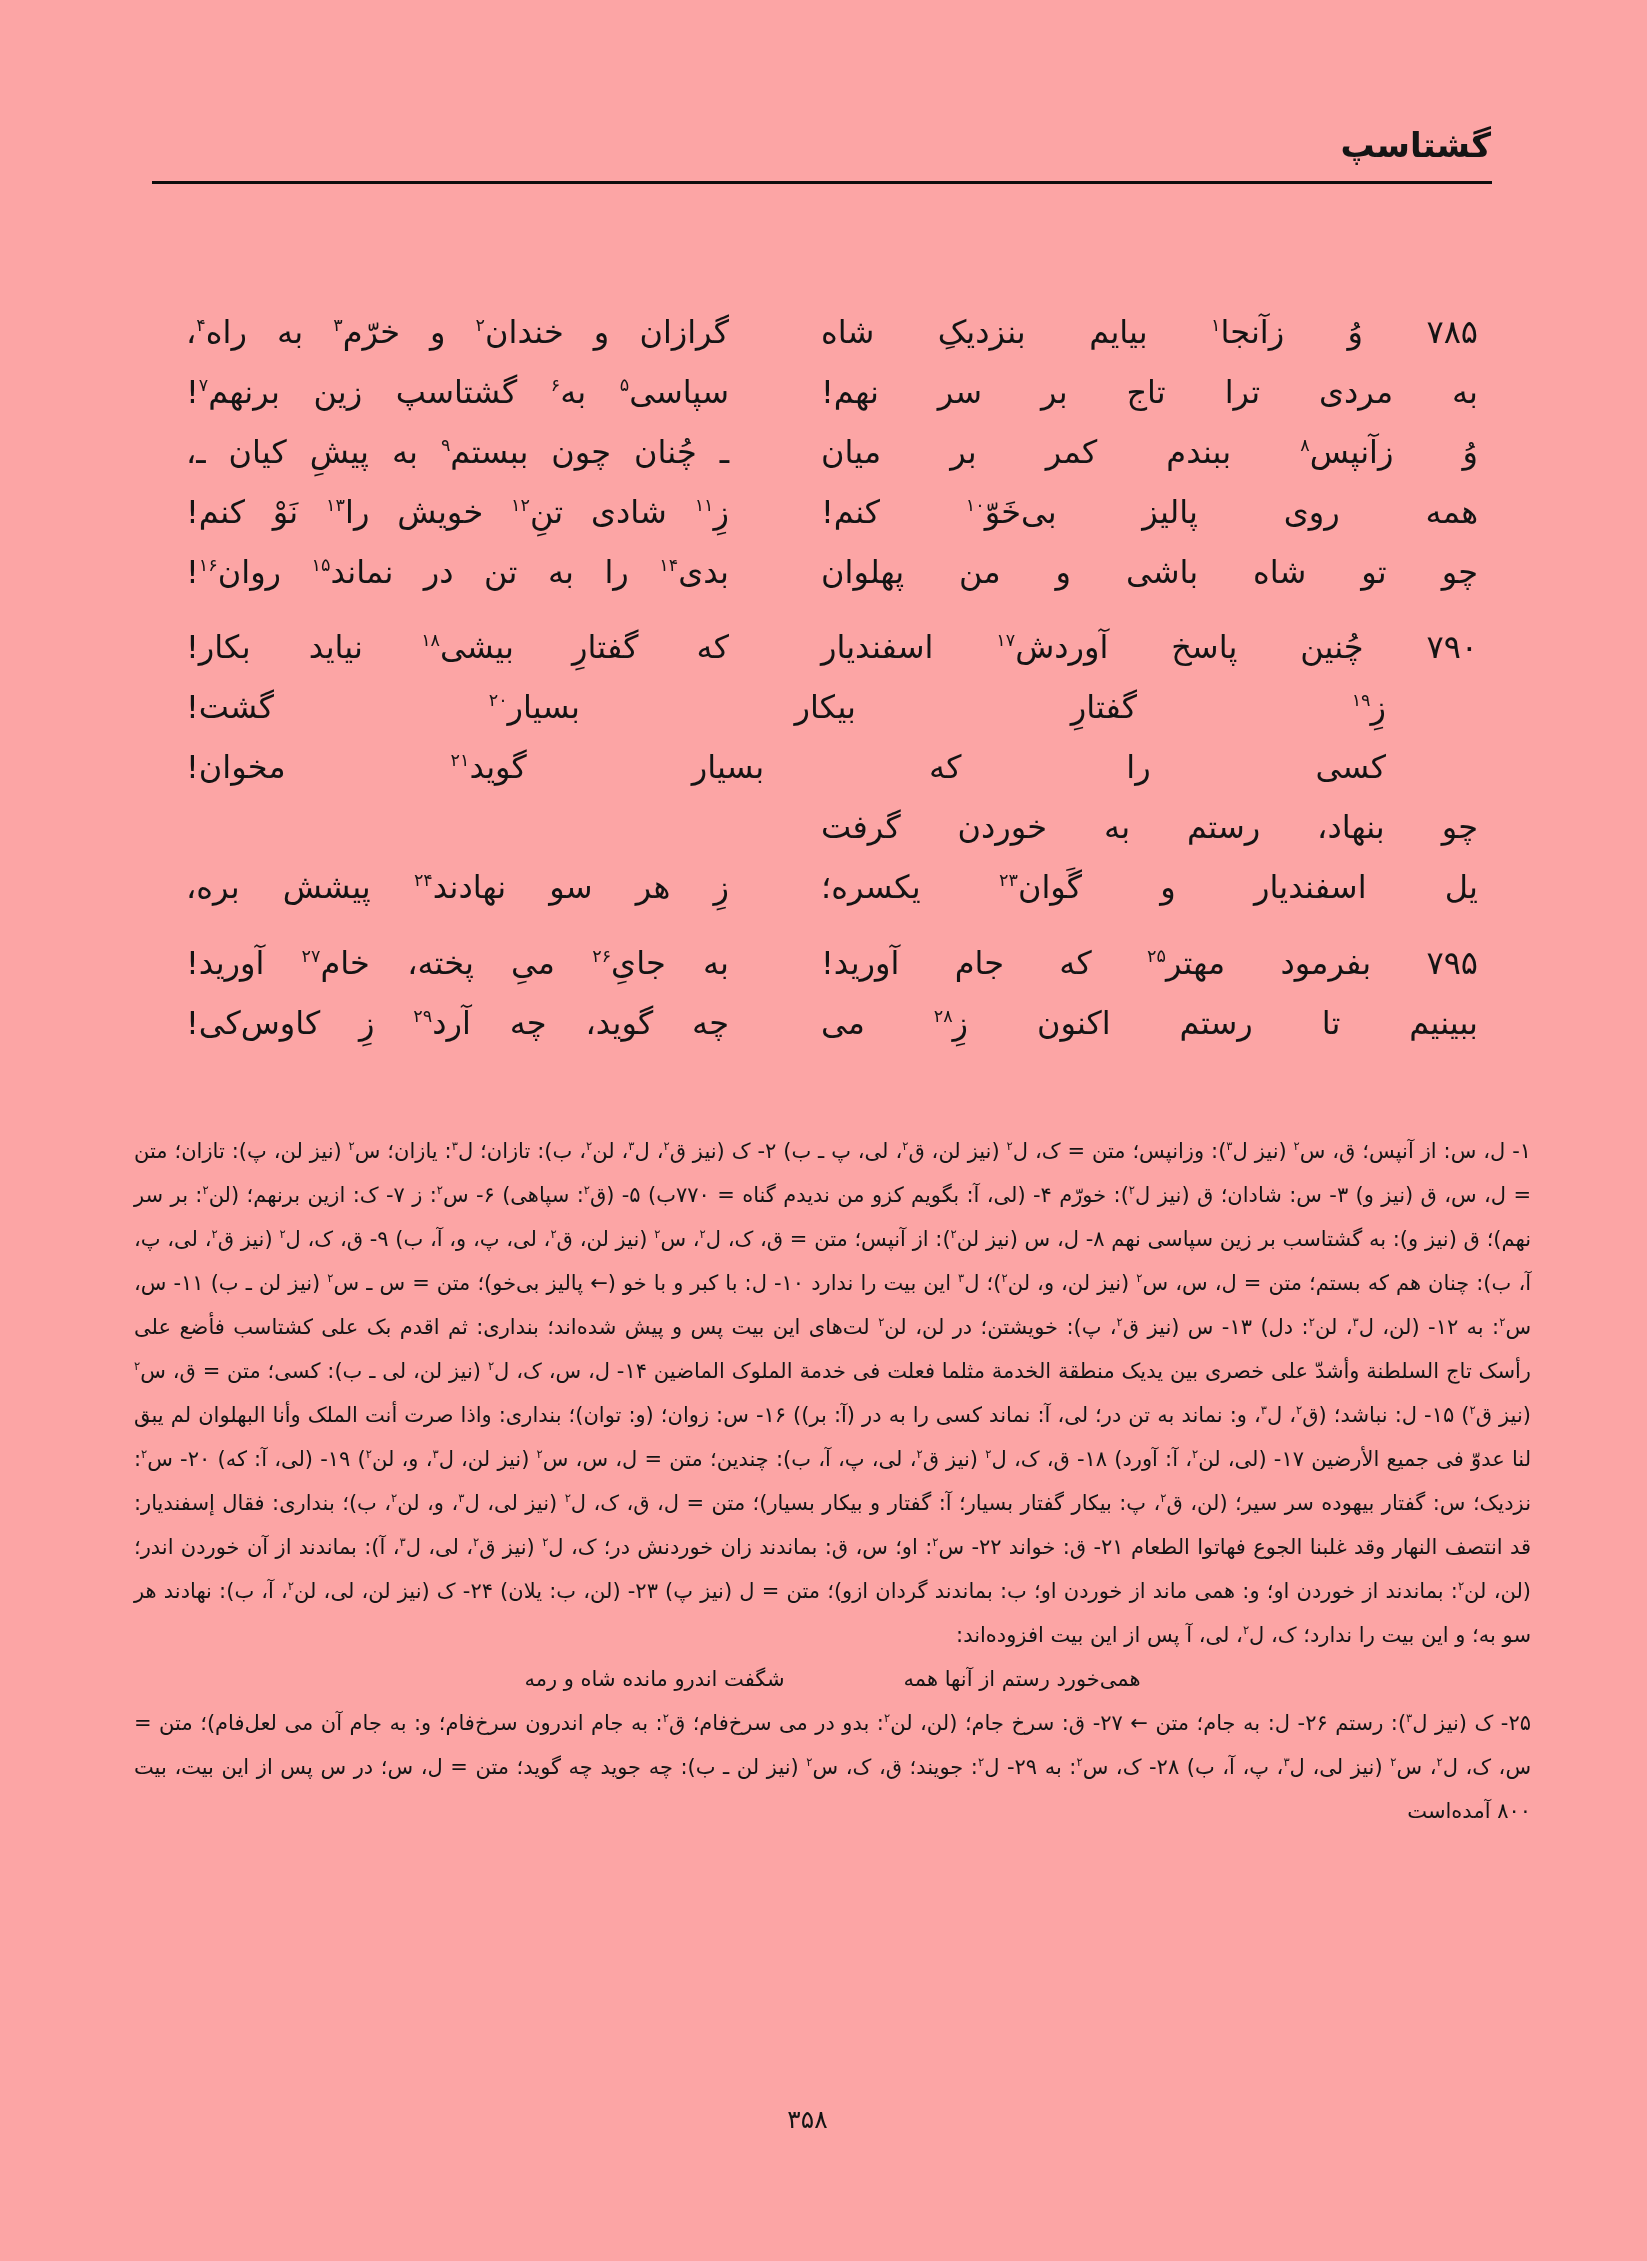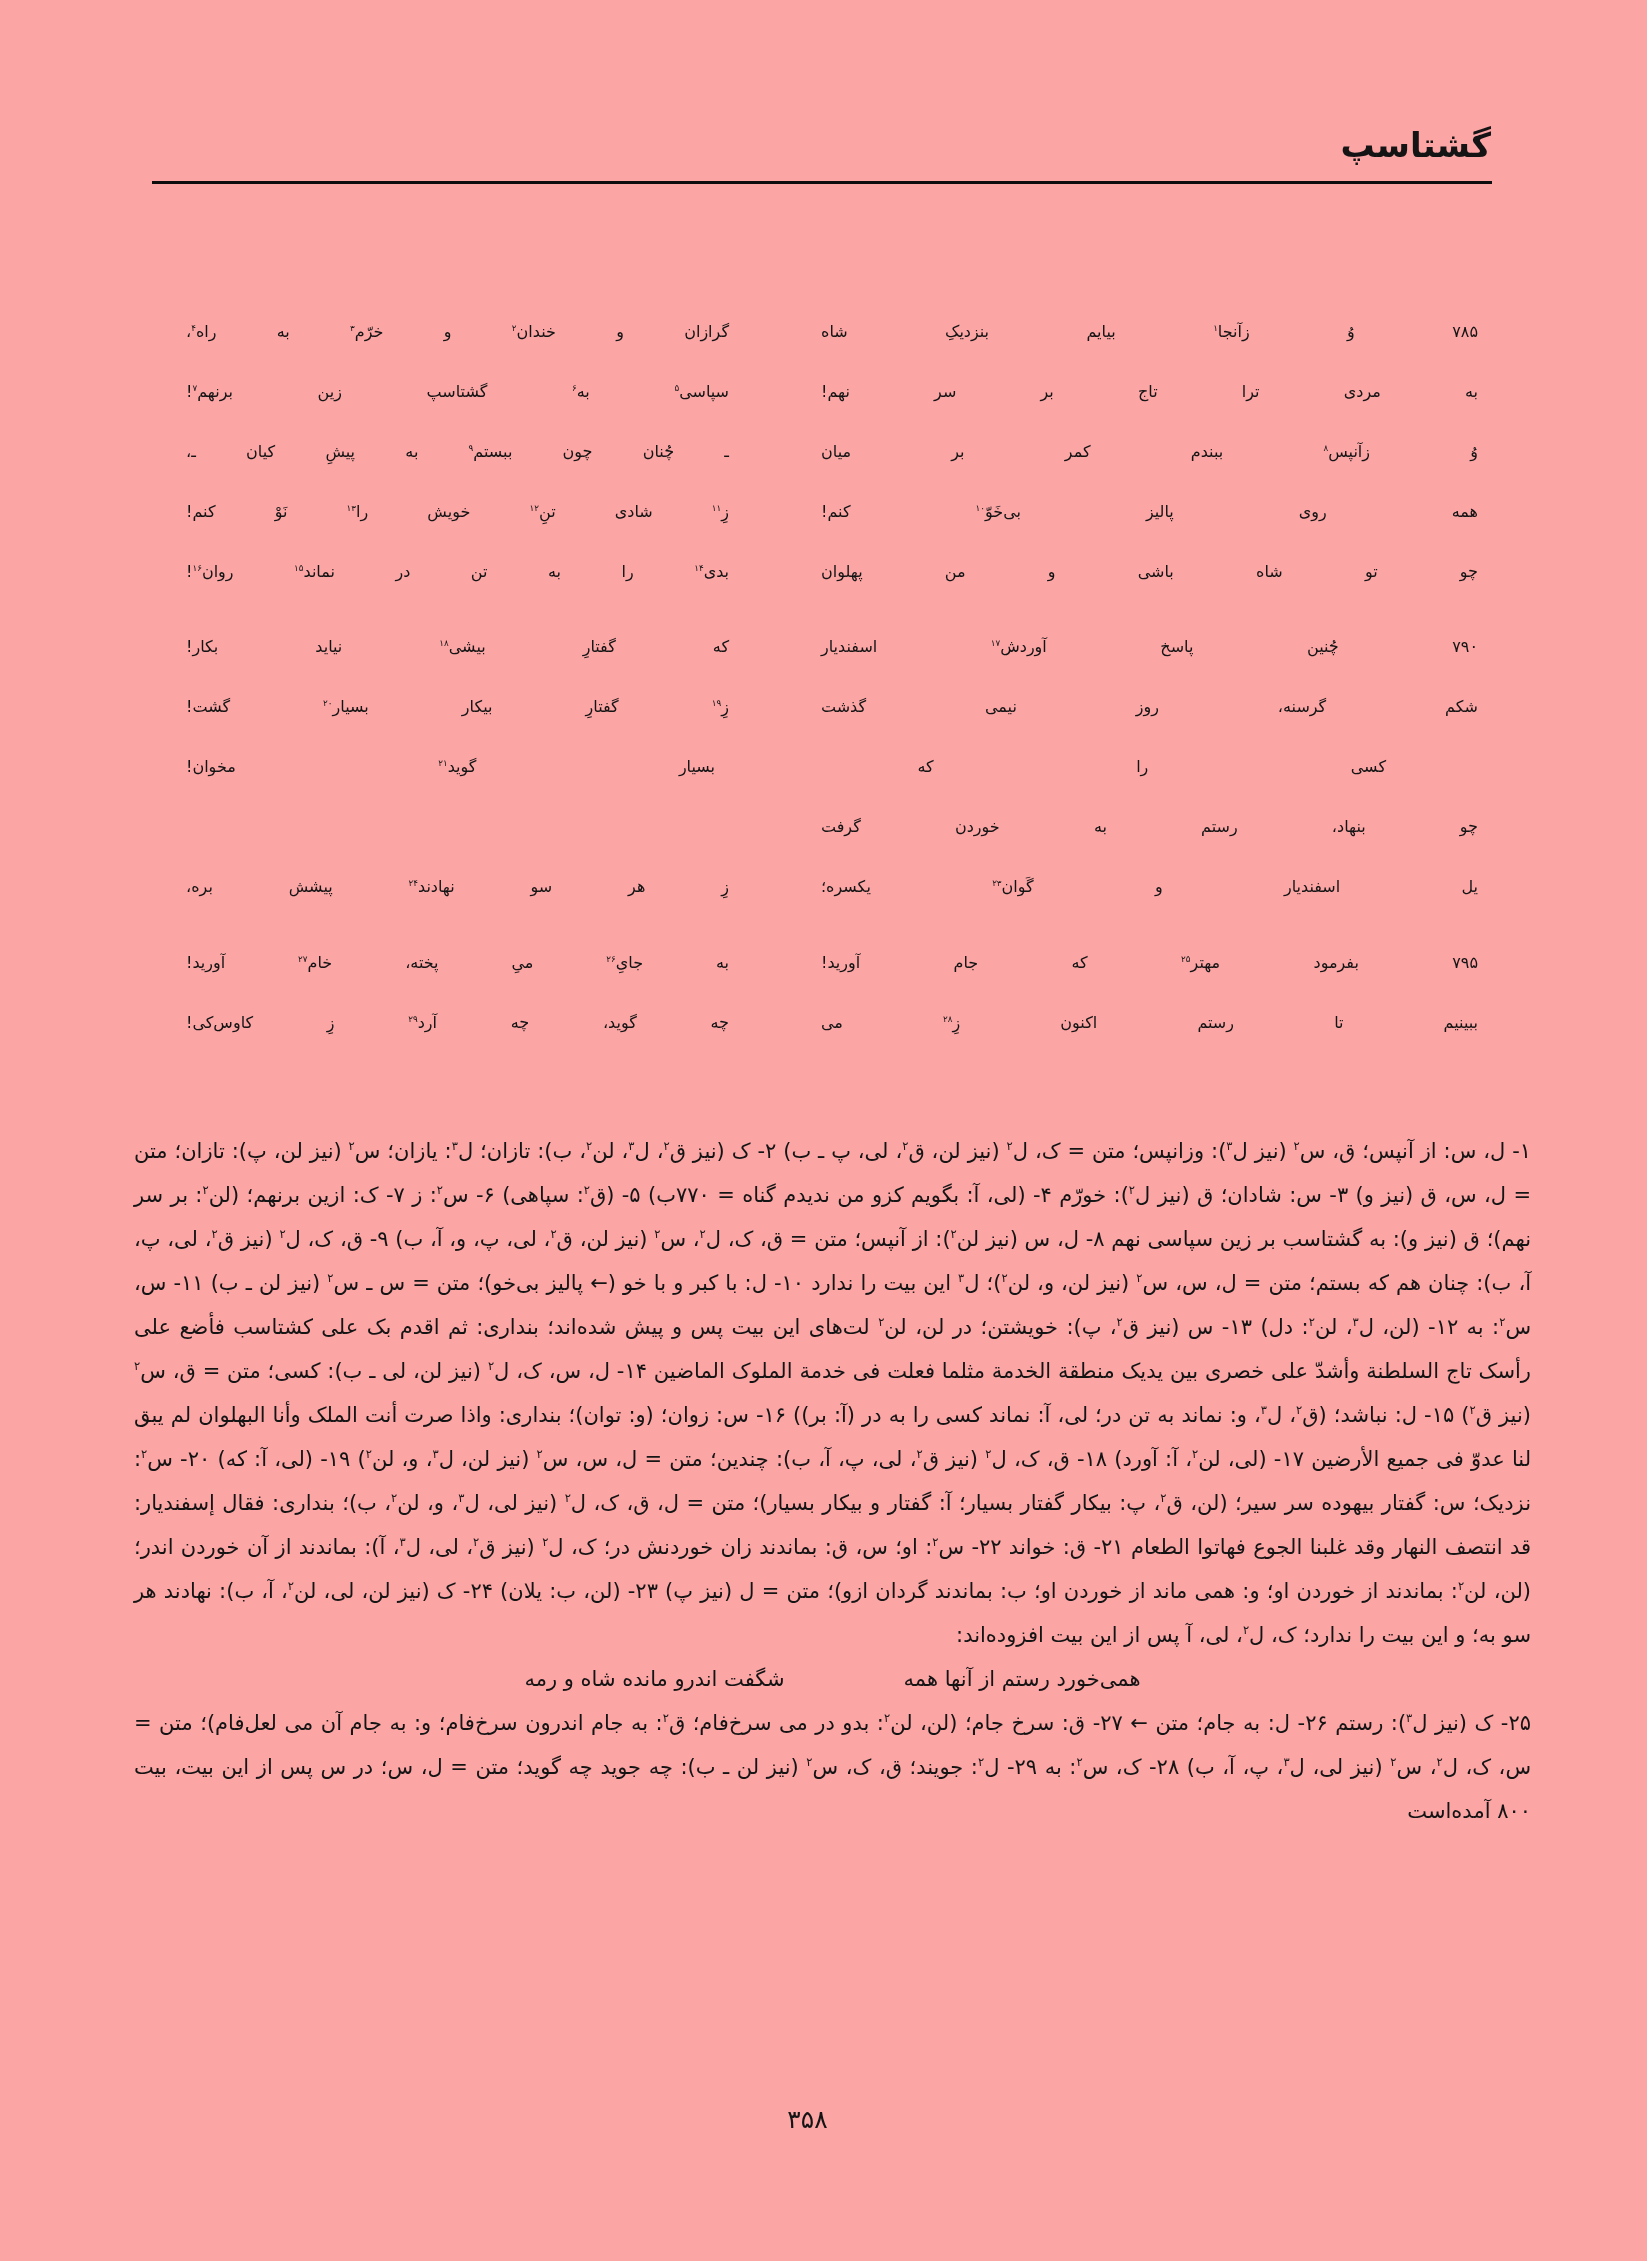--- a/index.html
+++ b/index.html
@@ -22,21 +22,21 @@
   .header-rule{
     position:absolute;top:181px;left:184px;right:155px;
     height:2.8px;background:#0d0d0d;
   }
   
   .poem{position:absolute;top:302px;right:169px;left:218px;}
   .verse-block{margin:0;}
   .verse-block + .verse-block{margin-top:15.4px;}
   .verse-row{display:flex;direction:rtl;align-items:baseline;}
   .hemi{
-    font-size:16px;line-height:60px;
+    font-size:32px;line-height:60px;
     text-align:justify;text-align-last:justify;
     white-space:nowrap;
   }
   .hemi-right{width:657px;}
   .hemi-right .hemi-inner{display:inline;}
   .vgutter{width:92px;flex:none;}
   .hemi-left{flex:1;}
   .vnum{display:inline;}
   .hemi sup,.footnotes sup{font-size:0.55em;line-height:0;}
   
@@ -95,21 +95,20 @@
       </div>
     </div>
 
     <div class="verse-block">
       <div class="verse-row">
         <div class="hemi hemi-right"><span class="vnum">۷۹۰</span> <span class="hemi-inner">چُنین پاسخ آوردش<sup>۱۷</sup> اسفندیار</span></div>
         <div class="vgutter"></div>
         <div class="hemi hemi-left">که گفتارِ بیشی<sup>۱۸</sup> نیاید بکار!</div>
       </div>
       <div class="verse-row">
-        <div class="hemi hemi-right"><span class="vnum"></span> <span class="hemi-inner">شکم گرسنه، روز نیمی گذشت</span></div>
         <div class="vgutter"></div>
         <div class="hemi hemi-left">زِ<sup>۱۹</sup> گفتارِ بیکار بسیار<sup>۲۰</sup> گشت!</div>
       </div>
       <div class="verse-row">
         <div class="vgutter"></div>
         <div class="hemi hemi-left">کسی را که بسیار گوید<sup>۲۱</sup> مخوان!</div>
       </div>
       <div class="verse-row">
         <div class="hemi hemi-right"><span class="vnum"></span> <span class="hemi-inner">چو بنهاد، رستم به خوردن گرفت</span></div>
         <div class="vgutter"></div>

